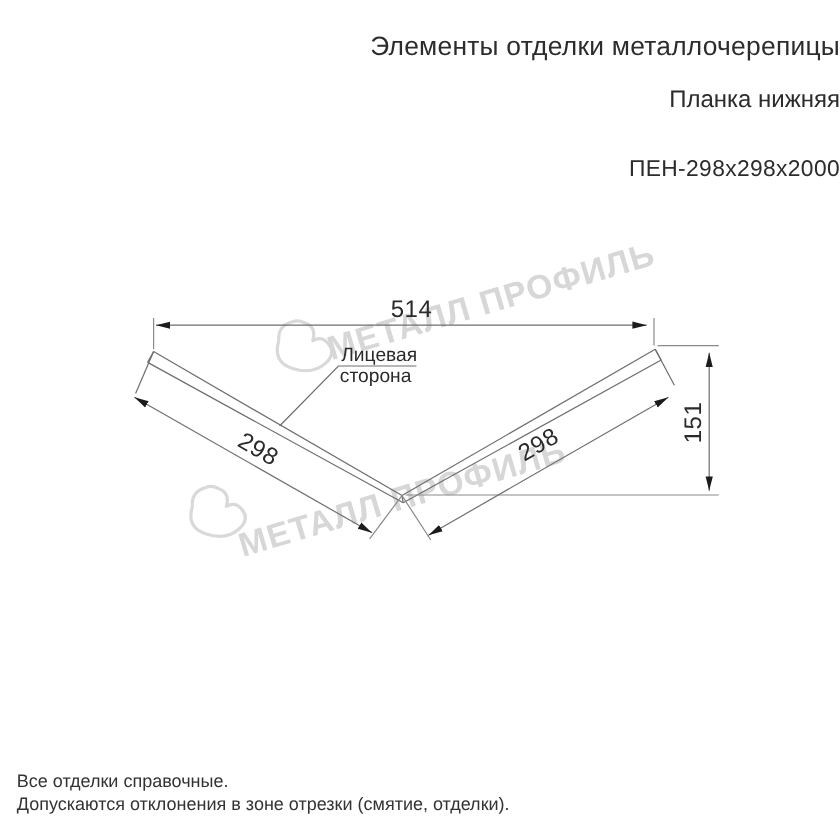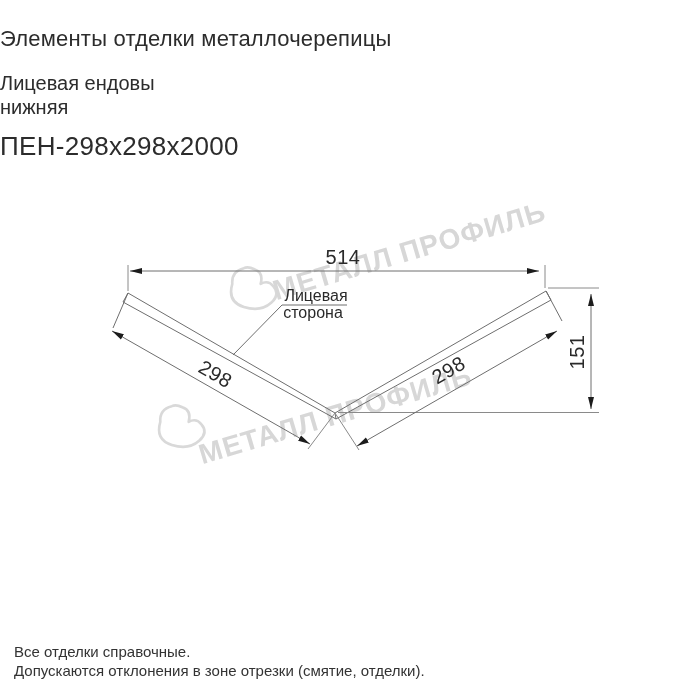--- a/index.html
+++ b/index.html
@@ -1,42 +1,41 @@
 <!DOCTYPE html>
 <html><head>
 <meta charset="utf-8">
 <style>
   html,body{margin:0;padding:0;background:#ffffff;}
   .canvas{
     position:relative;width:700px;height:700px;background:#ffffff;
     font-family:"Liberation Sans", sans-serif;color:#2c2c2c;overflow:hidden;
   }
-  .hdr{position:absolute;left:0;width:700px;text-align:left;color:#2c2c2c;}
+  .hdr{position:absolute;left:0;width:700px;text-align:right;color:#2c2c2c;}
   .hdr.title{top:26px;font-size:22px;letter-spacing:0.2px;}
   .hdr.sub1{top:72px;font-size:20px;}
   .hdr.sub2{top:96px;font-size:20px;}
-  .hdr.code{top:131px;font-size:26px;letter-spacing:0.3px;}
+  .hdr.code{top:131px;font-size:19px;letter-spacing:0.3px;}
   .drawing{position:absolute;left:0;top:0;width:700px;height:700px;}
   .footer{position:absolute;left:14px;top:642px;font-size:15px;line-height:19px;color:#333;}
   svg text{font-family:"Liberation Sans", sans-serif;}
   .dim-txt{font-size:20px;fill:#2a2a2a;letter-spacing:0.5px;}
   .lbl-txt{font-size:16px;fill:#2a2a2a;}
   .wm-txt{font-size:28px;font-weight:bold;fill:#d7d7d7;letter-spacing:1px;}
   .ln{stroke:#6e6e6e;stroke-width:1;fill:none;}
   .ext{stroke:#8a8a8a;stroke-width:1;fill:none;}
   .logo{stroke:#d9d9d9;stroke-width:2.5;fill:none;stroke-linejoin:round;stroke-linecap:round;}
 </style>
 </head>
 <body>
 
 <div class="canvas">
 
   <div class="hdr title">Элементы отделки металлочерепицы</div>
-  <div class="hdr sub1">Лицевая ендовы</div>
-  <div class="hdr sub2">нижняя</div>
+  <div class="hdr sub1">Планка нижняя</div>
   <div class="hdr code">ПЕН-298x298x2000</div>
 
   <svg class="drawing" viewBox="0 0 700 700">
     <defs>
       <marker id="arr" markerWidth="13" markerHeight="9" refX="12" refY="4" orient="auto-start-reverse" markerUnits="userSpaceOnUse">
         <path d="M12,4 L0,1 L0,7 Z" fill="#1c1c1c"></path>
       </marker>
     </defs>
 
     <g>

